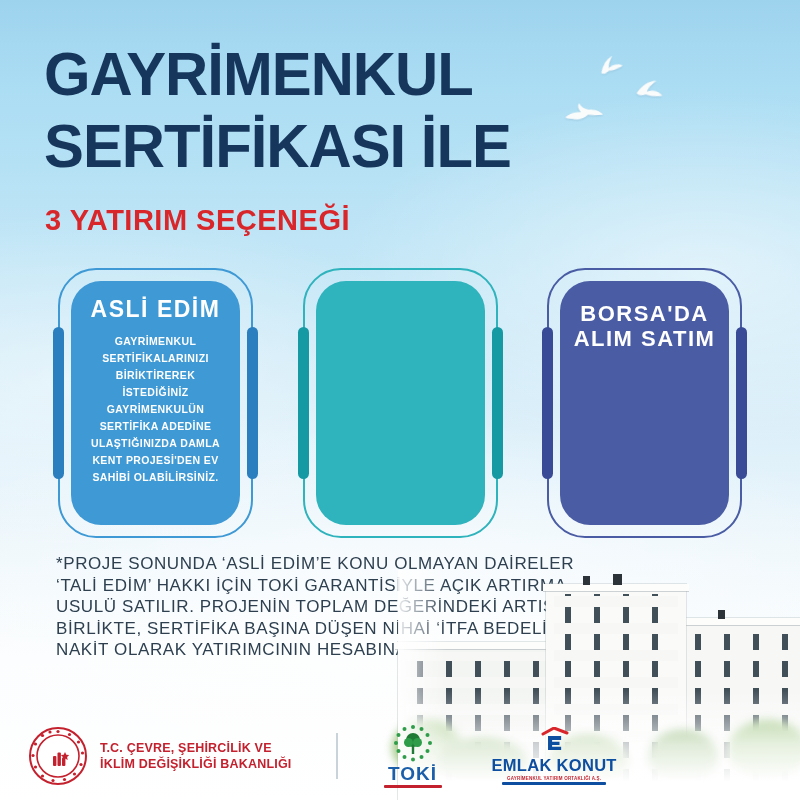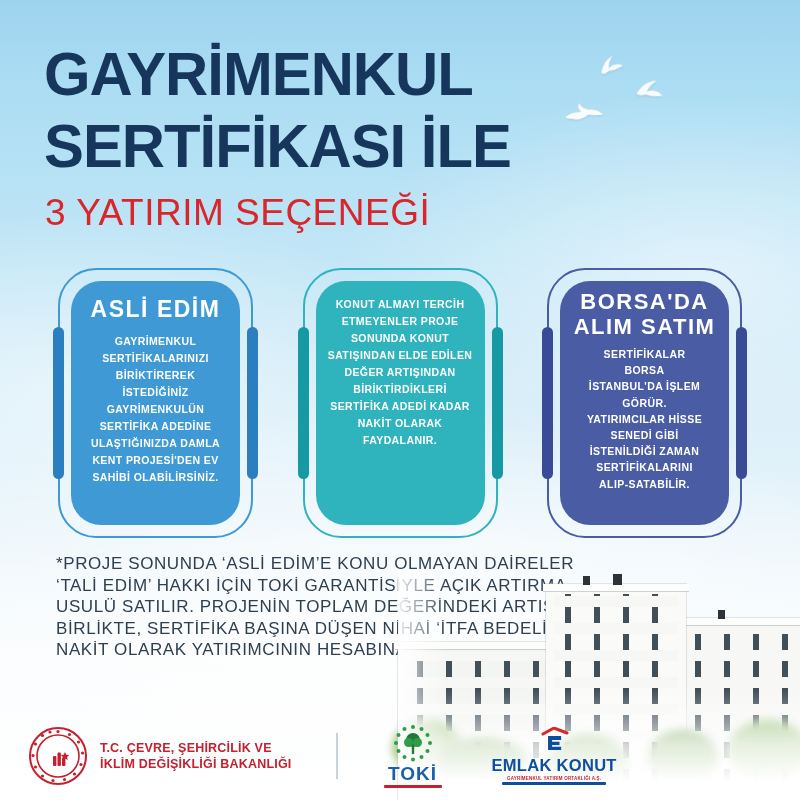--- a/index.html
+++ b/index.html
@@ -16,22 +16,22 @@
   }
 
   
   .title {
     position:absolute; left:44px; top:38px;
     font-size:61px; font-weight:800; line-height:72px;
     letter-spacing:-1px; color:#16365c; white-space:pre-line;
     transform:scaleX(.98); transform-origin:left top;
   }
   .subtitle {
-    position:absolute; left:45px; top:192px;
-    font-size:37px; font-weight:400; letter-spacing:.5px;
+    position:absolute; left:45px; top:204px;
+    font-size:29px; font-weight:700; letter-spacing:.5px;
     color:#d8262b; white-space:pre-line;
   }
 
   
   .doves { position:absolute; left:558px; top:52px; width:120px; height:85px; }
   .doves svg { position:absolute; fill:#fdfdfc; opacity:.97; filter:drop-shadow(0 1px 1px rgba(120,160,190,.35)); }
   .dove1 { left:38px; top:2px;  width:28px; height:24px; transform:rotate(-18deg); }
   .dove2 { left:76px; top:26px; width:32px; height:26px; transform:rotate(8deg); }
   .dove3 { left:6px;  top:50px; width:40px; height:24px; transform:rotate(-4deg); }
 
@@ -43,21 +43,21 @@
   .card .pill { position:absolute; width:11px; height:152px; top:50%; transform:translateY(-50%);
                 border-radius:6px; background:var(--p); }
   .card .pill.left  { left:-5px; }
   .card .pill.right { right:-5px; }
   .card .fill { position:absolute; inset:13px; background:var(--c); border-radius:30px;
                 color:#fff; text-align:center; padding:15px 9px 10px; }
   .card .card-title { font-size:23px; font-weight:800; letter-spacing:1.5px; line-height:26px;
                       white-space:pre-line; margin-bottom:11px; }
   .card .card-body  { font-size:10.5px; font-weight:700; letter-spacing:.4px; line-height:17px;
                       white-space:pre-line; }
-  .card3 .fill { padding-top:8px; }
+  .card3 .fill { padding-top:20px; }
   .card3 .card-title { font-size:22px; line-height:25px; margin-bottom:7px; }
   .card3 .card-body  { line-height:16.2px; }
 
   
   .footnote {
     position:absolute; left:56px; top:553px;
     font-size:17px; font-weight:400; letter-spacing:.6px; line-height:21.5px;
     color:#2e4050; white-space:pre-line;
   }
 
@@ -144,48 +144,30 @@
 KENT PROJESİ'DEN EV
 SAHİBİ OLABİLİRSİNİZ.</div>
       </div>
     </div>
 
     <div class="card card2" style="--c:#2fb3bc; --p:#159aa4;">
       <div class="outline"></div>
       <div class="pill left"></div>
       <div class="pill right"></div>
       <div class="fill">
-        <div class="card-body">KONUT ALMAYI TERCİH
-ETMEYENLER PROJE
-SONUNDA KONUT
-SATIŞINDAN ELDE EDİLEN
-DEĞER ARTIŞINDAN
-BİRİKTİRDİKLERİ
-SERTİFİKA ADEDİ KADAR
-NAKİT OLARAK
-FAYDALANIR.</div>
       </div>
     </div>
 
     <div class="card card3" style="--c:#4a5ca4; --p:#394b96;">
       <div class="outline"></div>
       <div class="pill left"></div>
       <div class="pill right"></div>
       <div class="fill">
         <div class="card-title">BORSA'DA
 ALIM SATIM</div>
-        <div class="card-body">SERTİFİKALAR
-BORSA
-İSTANBUL'DA İŞLEM
-GÖRÜR.
-YATIRIMCILAR HİSSE
-SENEDİ GİBİ
-İSTENİLDİĞİ ZAMAN
-SERTİFİKALARINI
-ALIP-SATABİLİR.</div>
       </div>
     </div>
 
   </div>
 
   <div class="footnote">*PROJE SONUNDA ‘ASLİ EDİM’E KONU OLMAYAN DAİRELER
 ‘TALİ EDİM’ HAKKI İÇİN TOKİ GARANTİSİYLE AÇIK ARTIRMA
 USULÜ SATILIR. PROJENİN TOPLAM DEĞERİNDEKİ ARTIŞLA
 BİRLİKTE, SERTİFİKA BAŞINA DÜŞEN NİHAİ ‘İTFA BEDELİ’
 NAKİT OLARAK YATIRIMCININ HESABINA GEÇER.</div>

